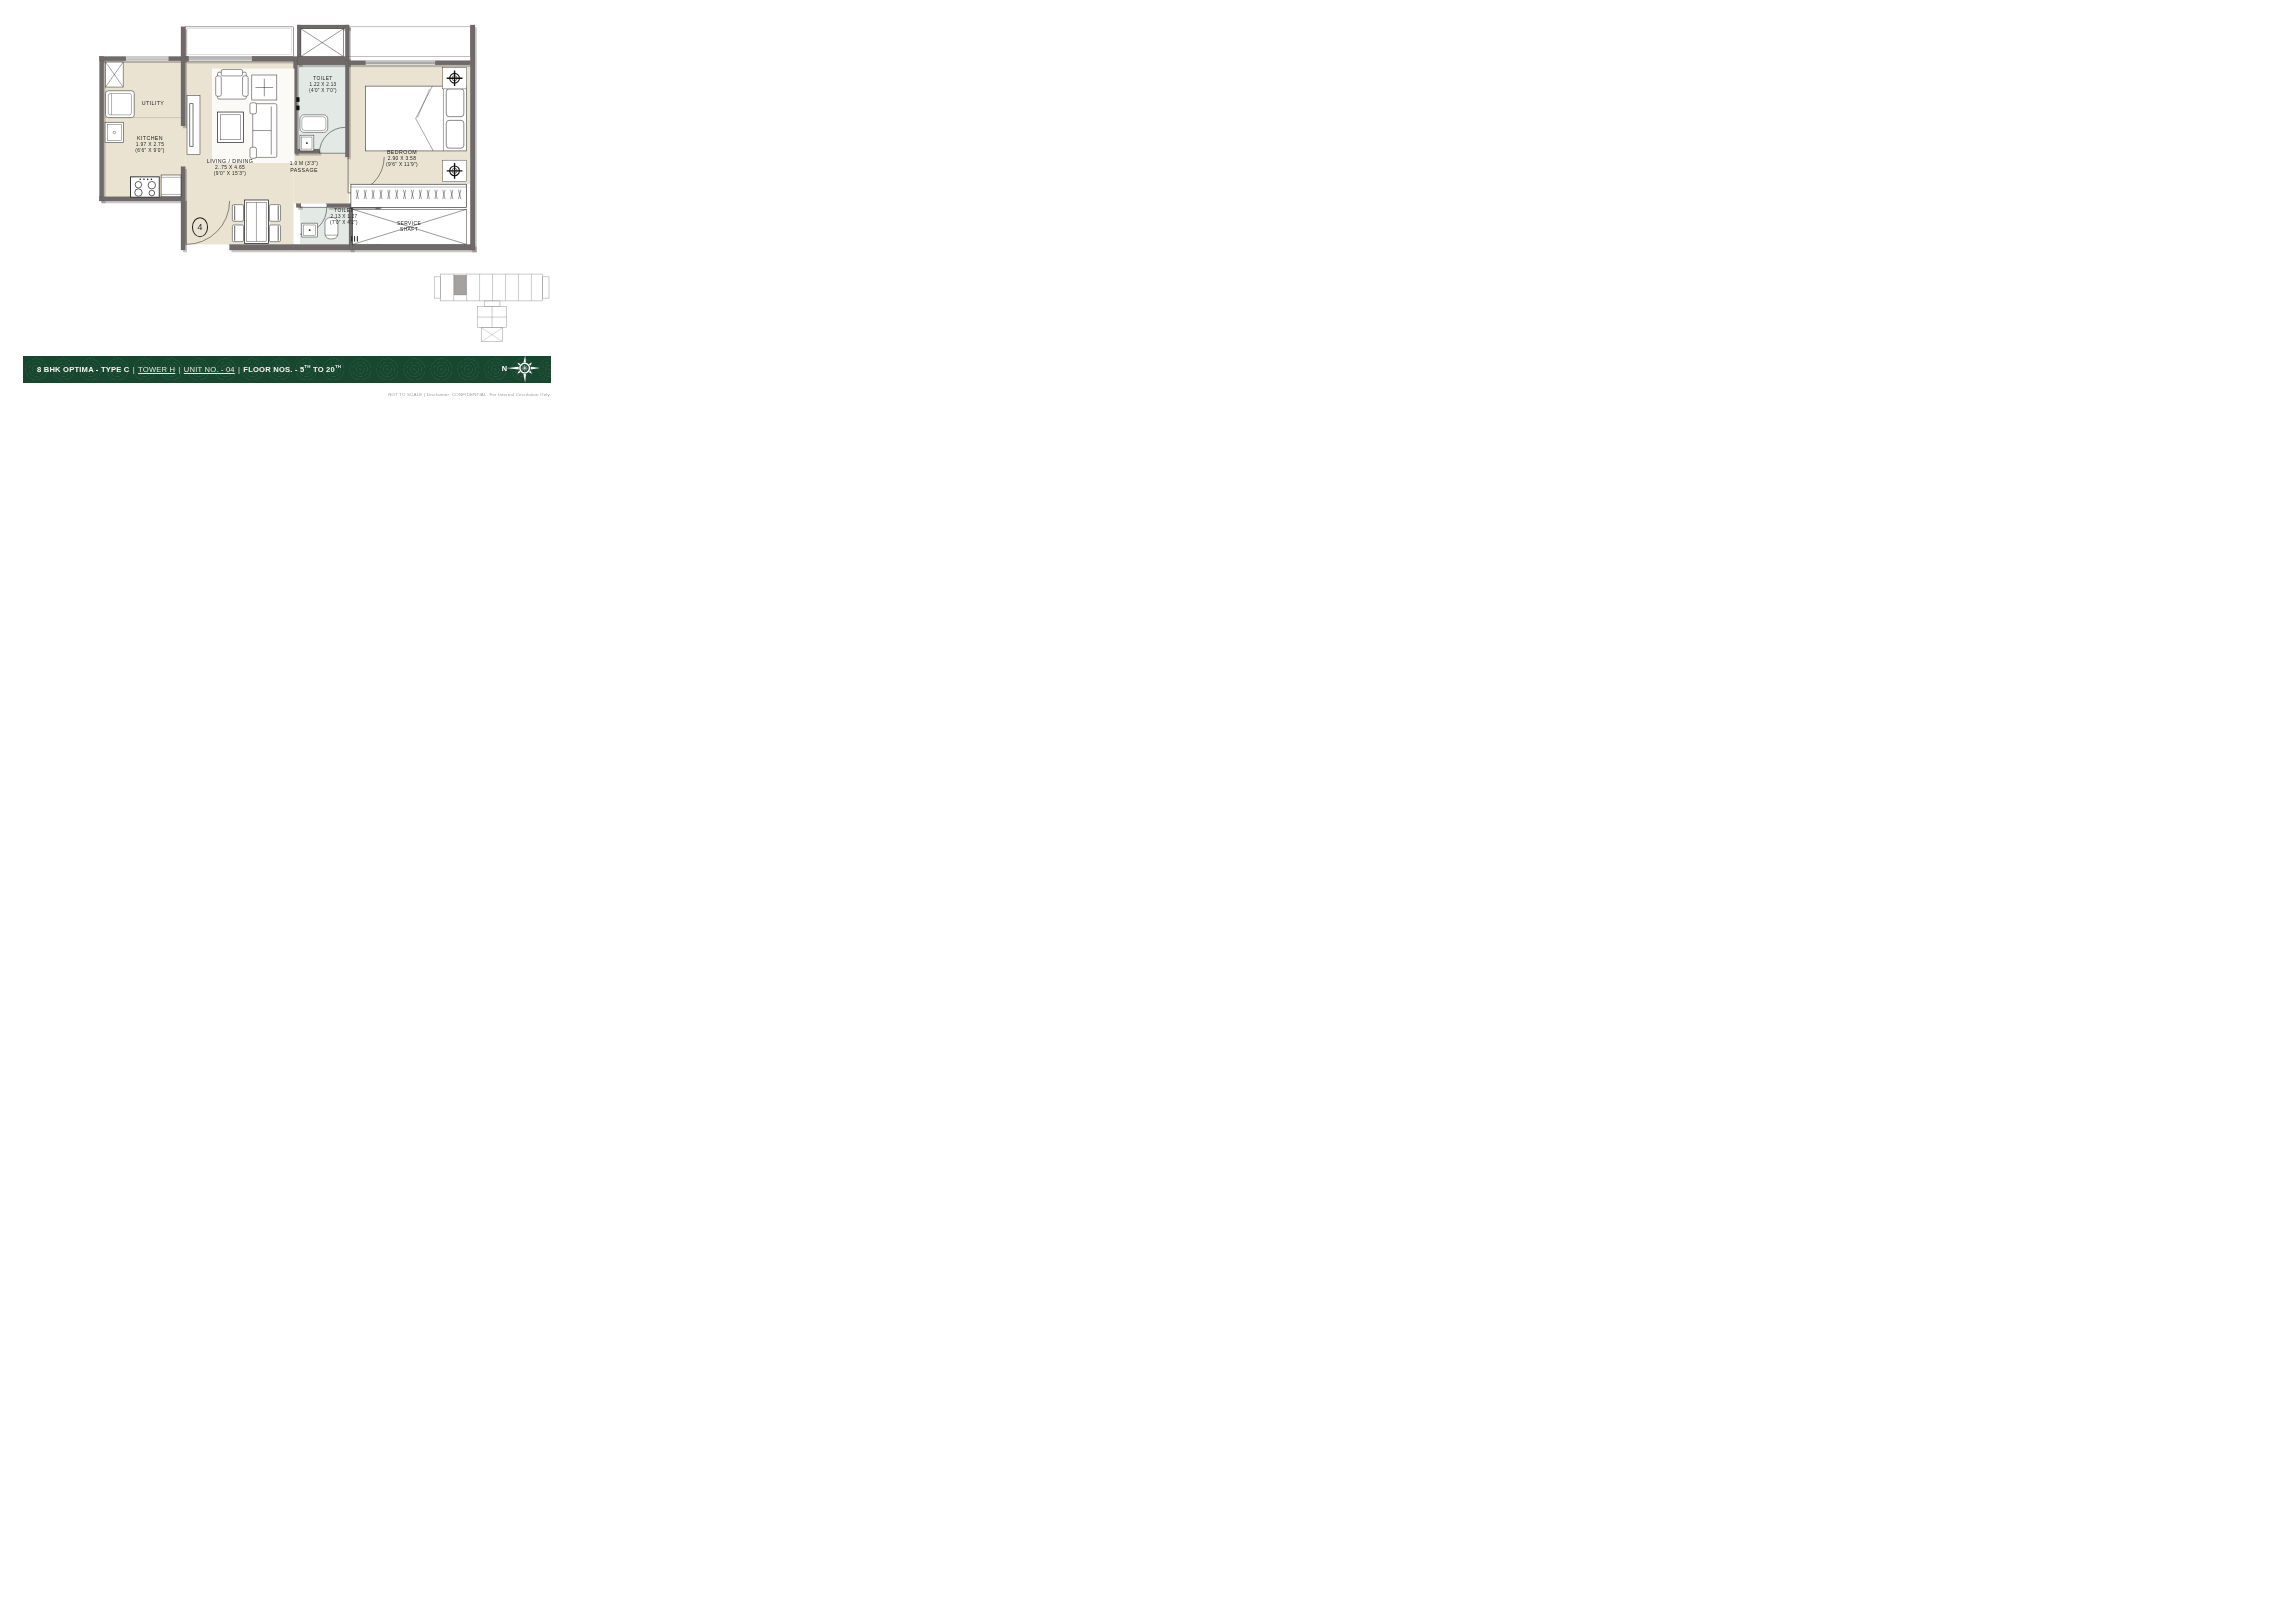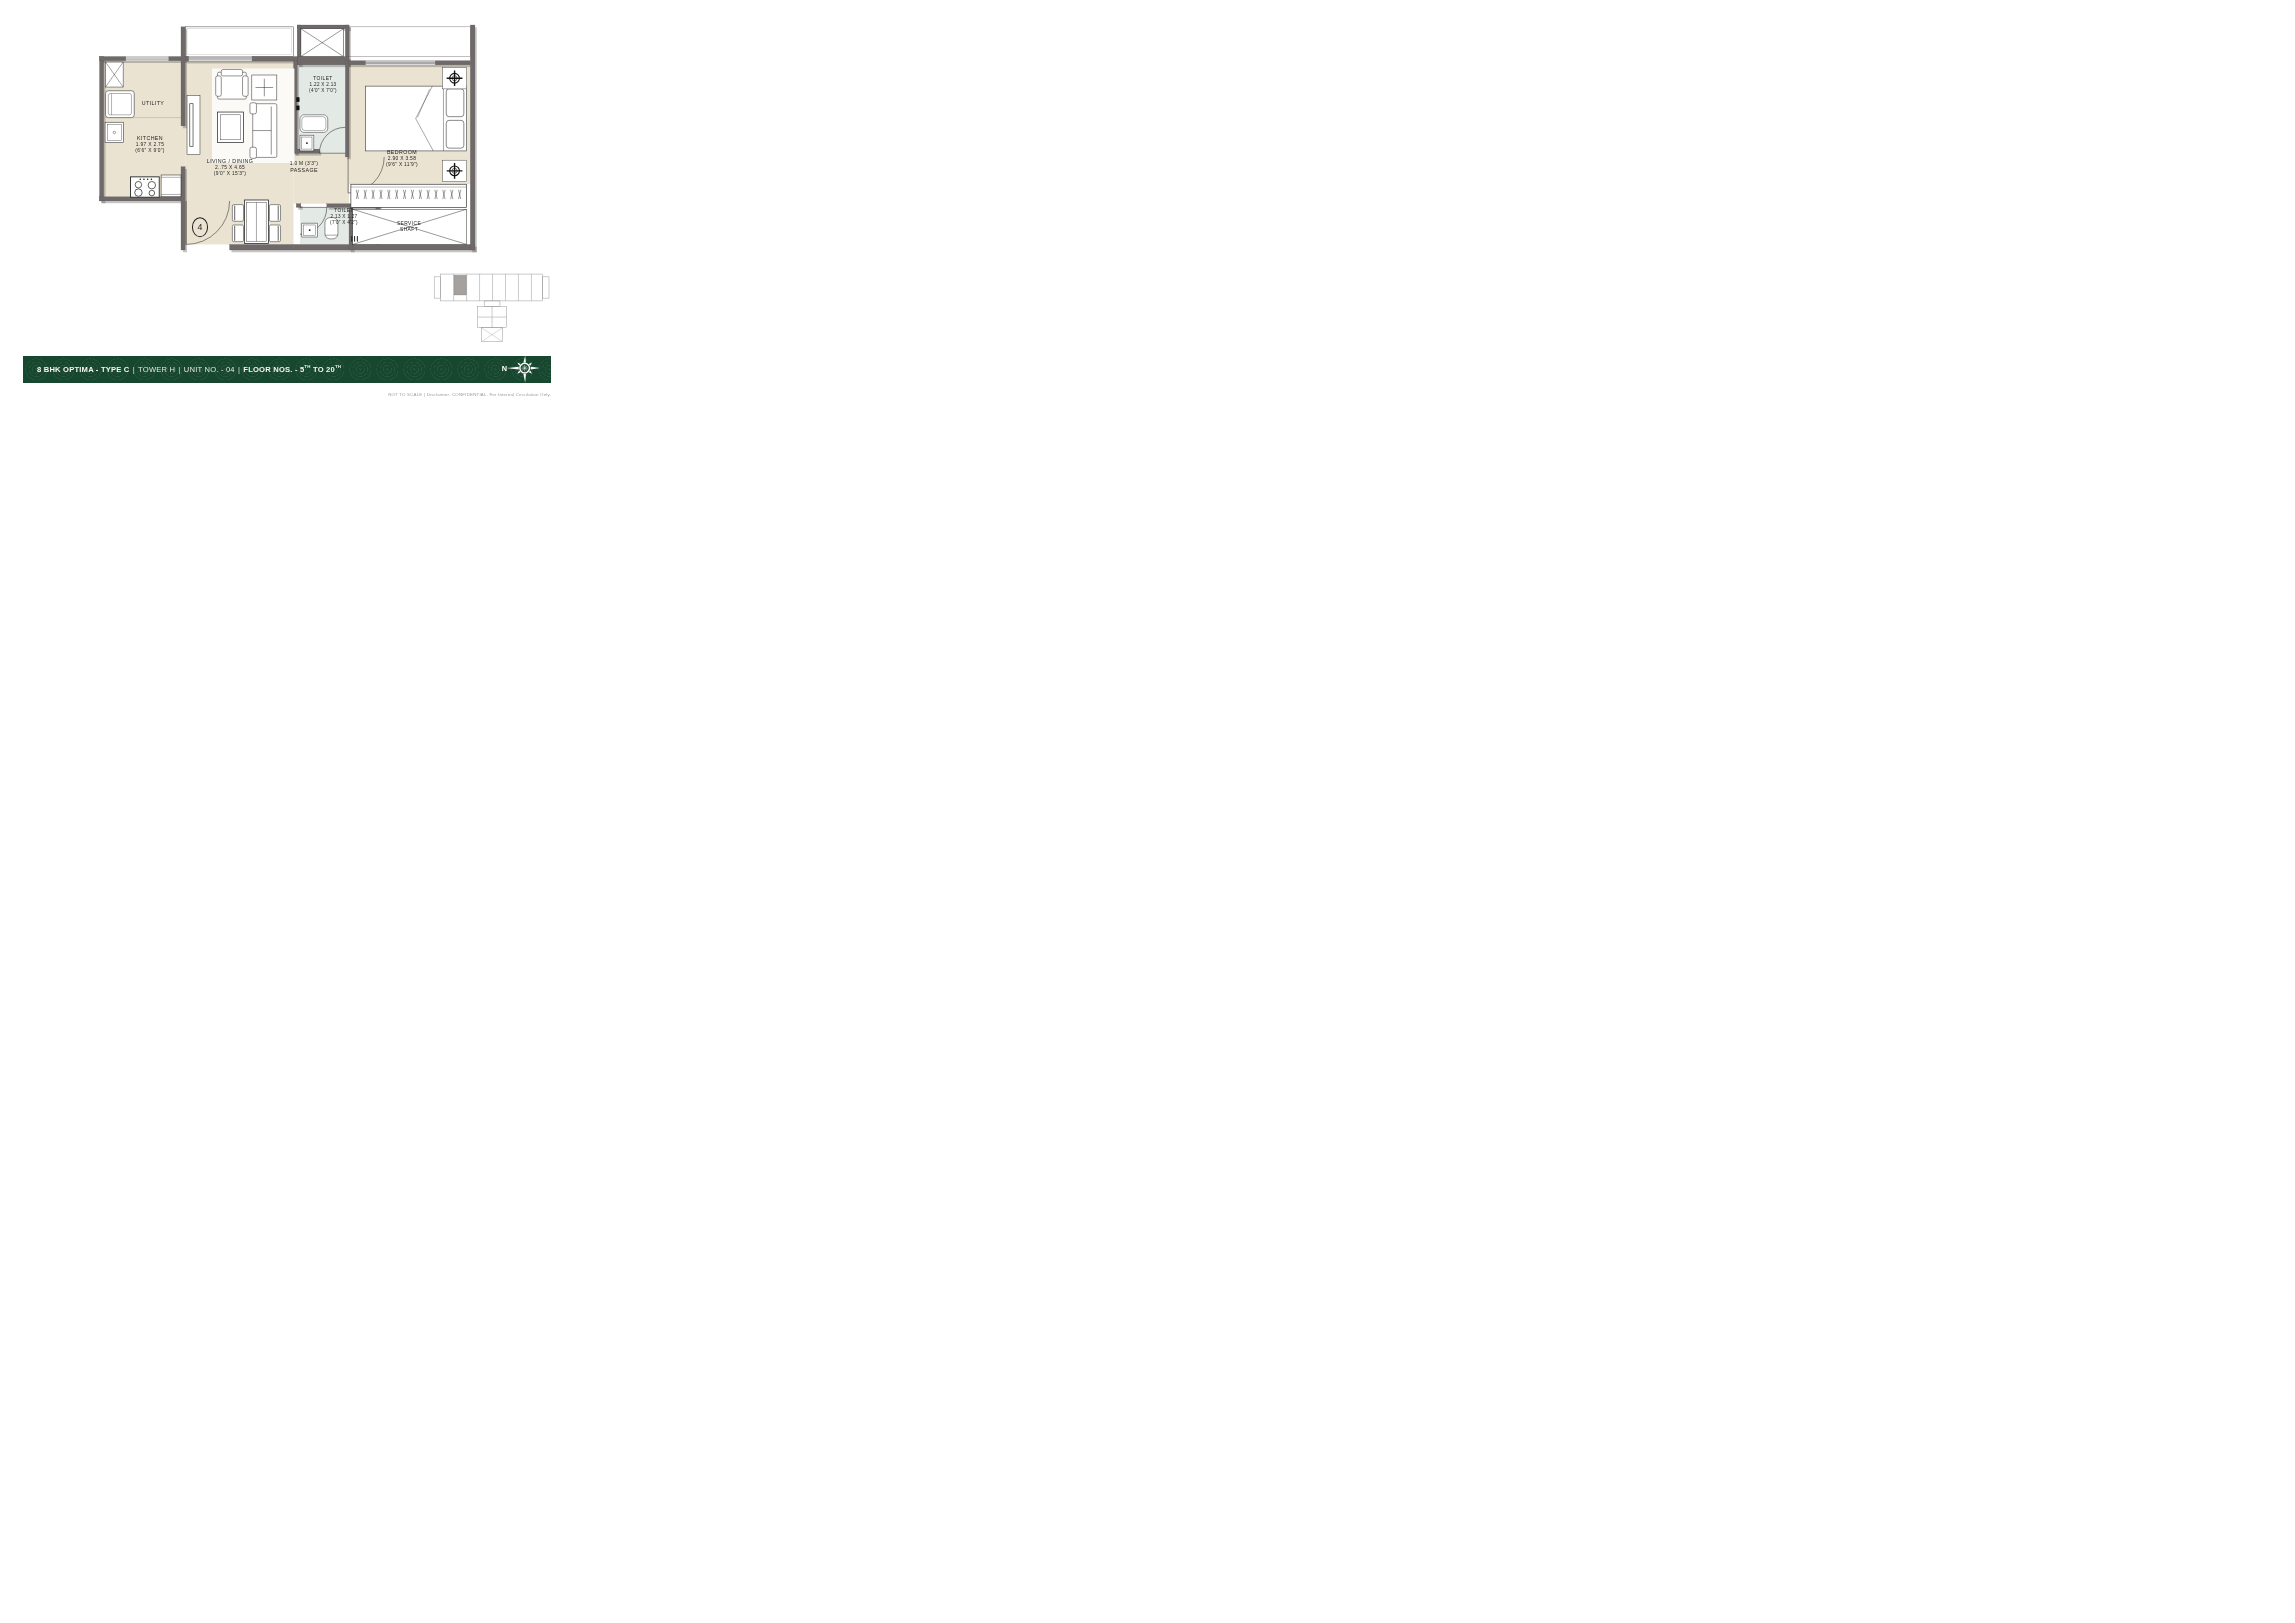--- a/index.html
+++ b/index.html
@@ -14,21 +14,21 @@
   .unit-circle{position:absolute;left:200px;top:227px;width:14px;height:17.6px;
        transform:translate(-50%,-50%);border:0.7px solid #1d1d1d;border-radius:50%;
        display:flex;align-items:center;justify-content:center;font-size:8.8px;color:#1d1d1d;}
   .footer{position:absolute;left:23px;top:356px;width:528px;height:27px;background:#17472e;
        background-image:radial-gradient(circle at 13.4px 13.4px, rgba(255,255,255,0.05) 0 1.4px, transparent 1.4px 3.7px,
          rgba(255,255,255,0.07) 3.7px 4.4px, transparent 4.4px 7px, rgba(255,255,255,0.07) 7px 7.6px,
          transparent 7.6px 10.2px, rgba(255,255,255,0.06) 10.2px 11px, transparent 11px);
        background-size:27px 27px;display:flex;align-items:center;}
   .footer-text{padding-left:14px;color:#f4f4ef;font-size:7.6px;letter-spacing:0.2px;white-space:nowrap;}
   .footer-text .fb{font-weight:bold;}
-  .footer-text .fl{font-weight:normal;opacity:.92;}
+  .footer-text .fl{font-weight:normal;opacity:.92;text-decoration:underline;}
   .footer-text .fsep{font-weight:300;opacity:.85;padding:0 3.2px;}
   .footer-text sup{font-size:4.4px;font-weight:bold;vertical-align:super;line-height:0;}
   .compass{position:absolute;right:7.4px;top:0;height:27px;}
   .disclaimer{position:absolute;right:23px;top:392px;color:#9b9b9b;font-size:4.4px;letter-spacing:0.2px;}
 </style>
 </head>
 <body>
 
 <div class="page">
 

